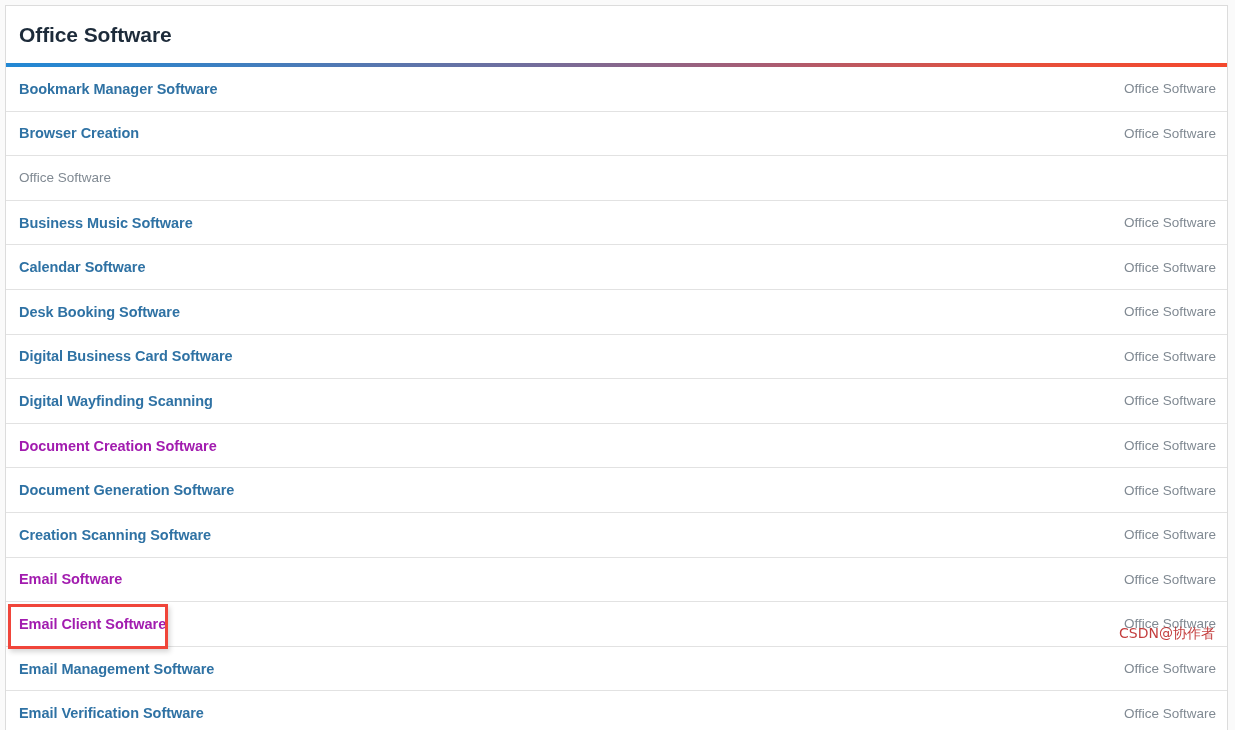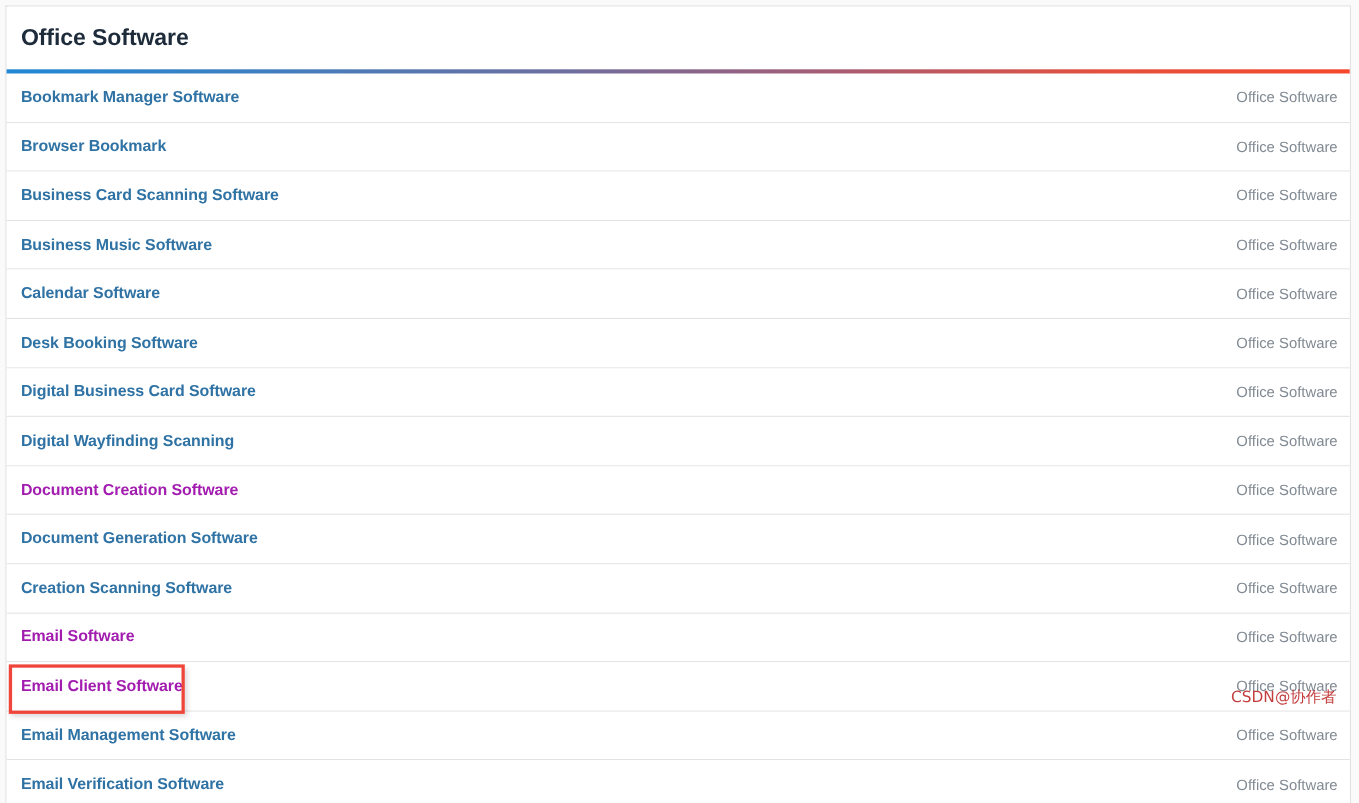--- a/index.html
+++ b/index.html
@@ -132,25 +132,24 @@
     </div>
 
     <div class="accent-rule"></div>
 
     <div class="list" id="list-container">
         <div class="list-row">
           <a class="row-link" href="#">Bookmark Manager Software</a>
           <span class="row-meta">Office Software</span>
         </div>
         <div class="list-row">
-          <a class="row-link" href="#">Browser Bookmark</a>
-          <span class="row-meta">Office Software</span>
-        </div>
-        <div class="list-row">
-          <a class="row-link" href="#">Business Card Scanning Software</a>
+          <a class="row-link" href="#">Browser Creation</a>
+          <span class="row-meta">Office Software</span>
+        </div>
+        <div class="list-row">
           <span class="row-meta">Office Software</span>
         </div>
         <div class="list-row">
           <a class="row-link" href="#">Business Music Software</a>
           <span class="row-meta">Office Software</span>
         </div>
         <div class="list-row">
           <a class="row-link" href="#">Calendar Software</a>
           <span class="row-meta">Office Software</span>
         </div>

